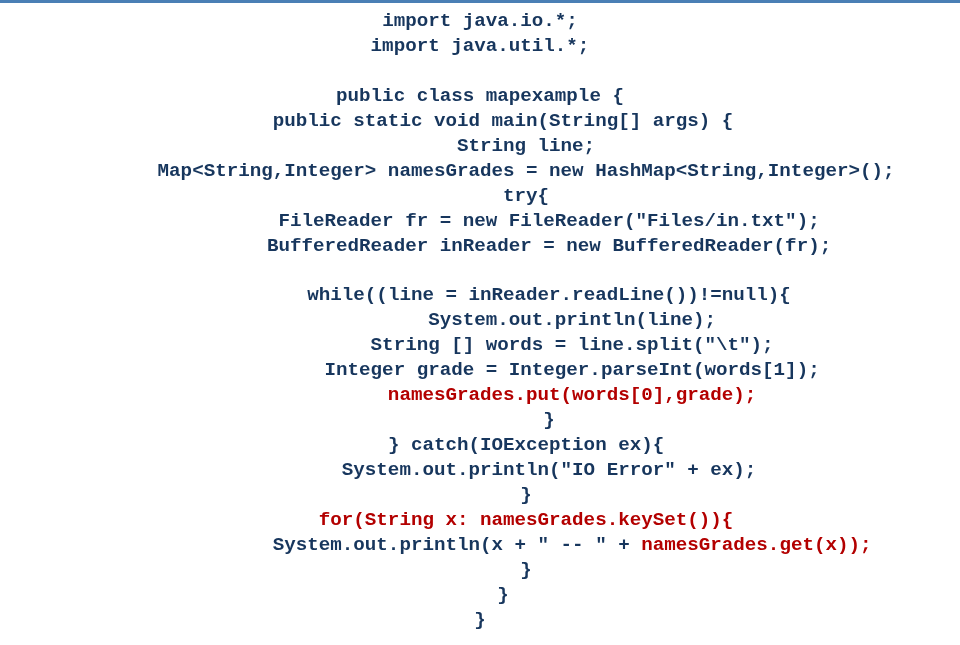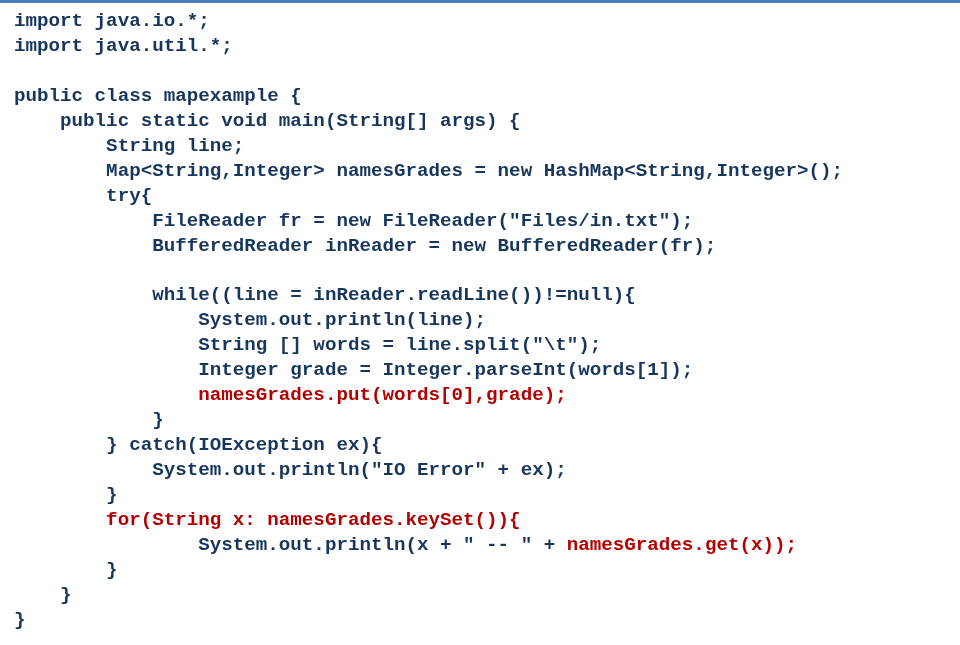--- a/index.html
+++ b/index.html
@@ -10,20 +10,21 @@
     background: #ffffff;
     overflow: hidden;
   }
   .slide {
     width: 960px;
     height: 645px;
     box-sizing: border-box;
     border-top: 3px solid #4a7fb5;
     padding: 6px 0 0 0;
     position: relative;
+    text-align: center;
   }
   pre.code {
     margin: 0;
     padding: 0 14px 0 14px;
     font-family: "Courier New", Courier, monospace;
     font-weight: bold;
     font-size: 19.2px;
     line-height: 1.30;
     color: #17365d; 
     white-space: pre;

